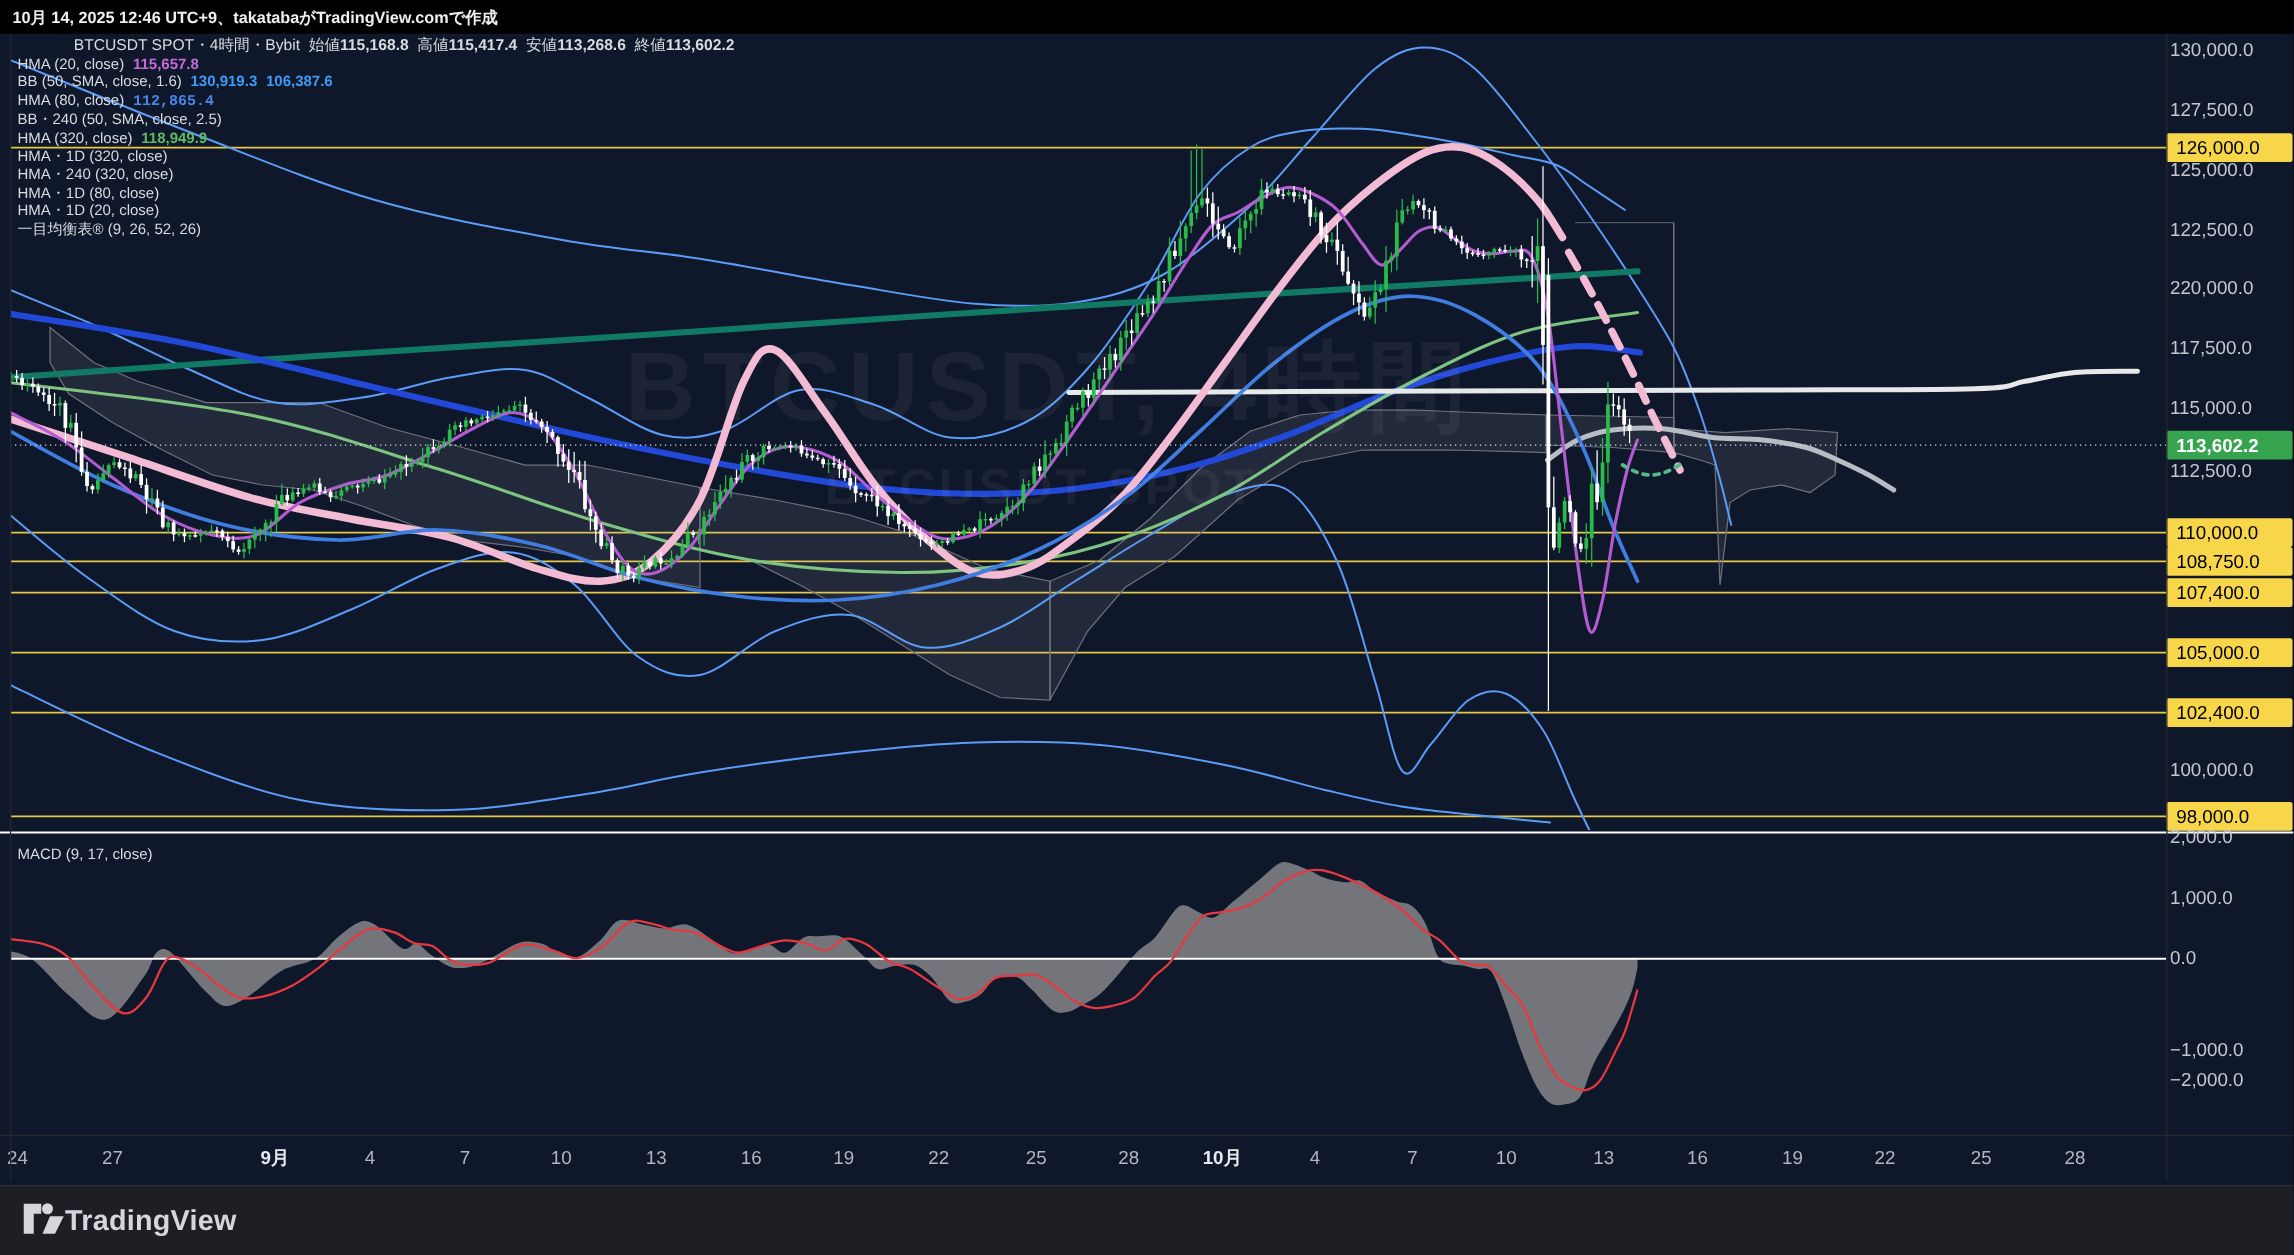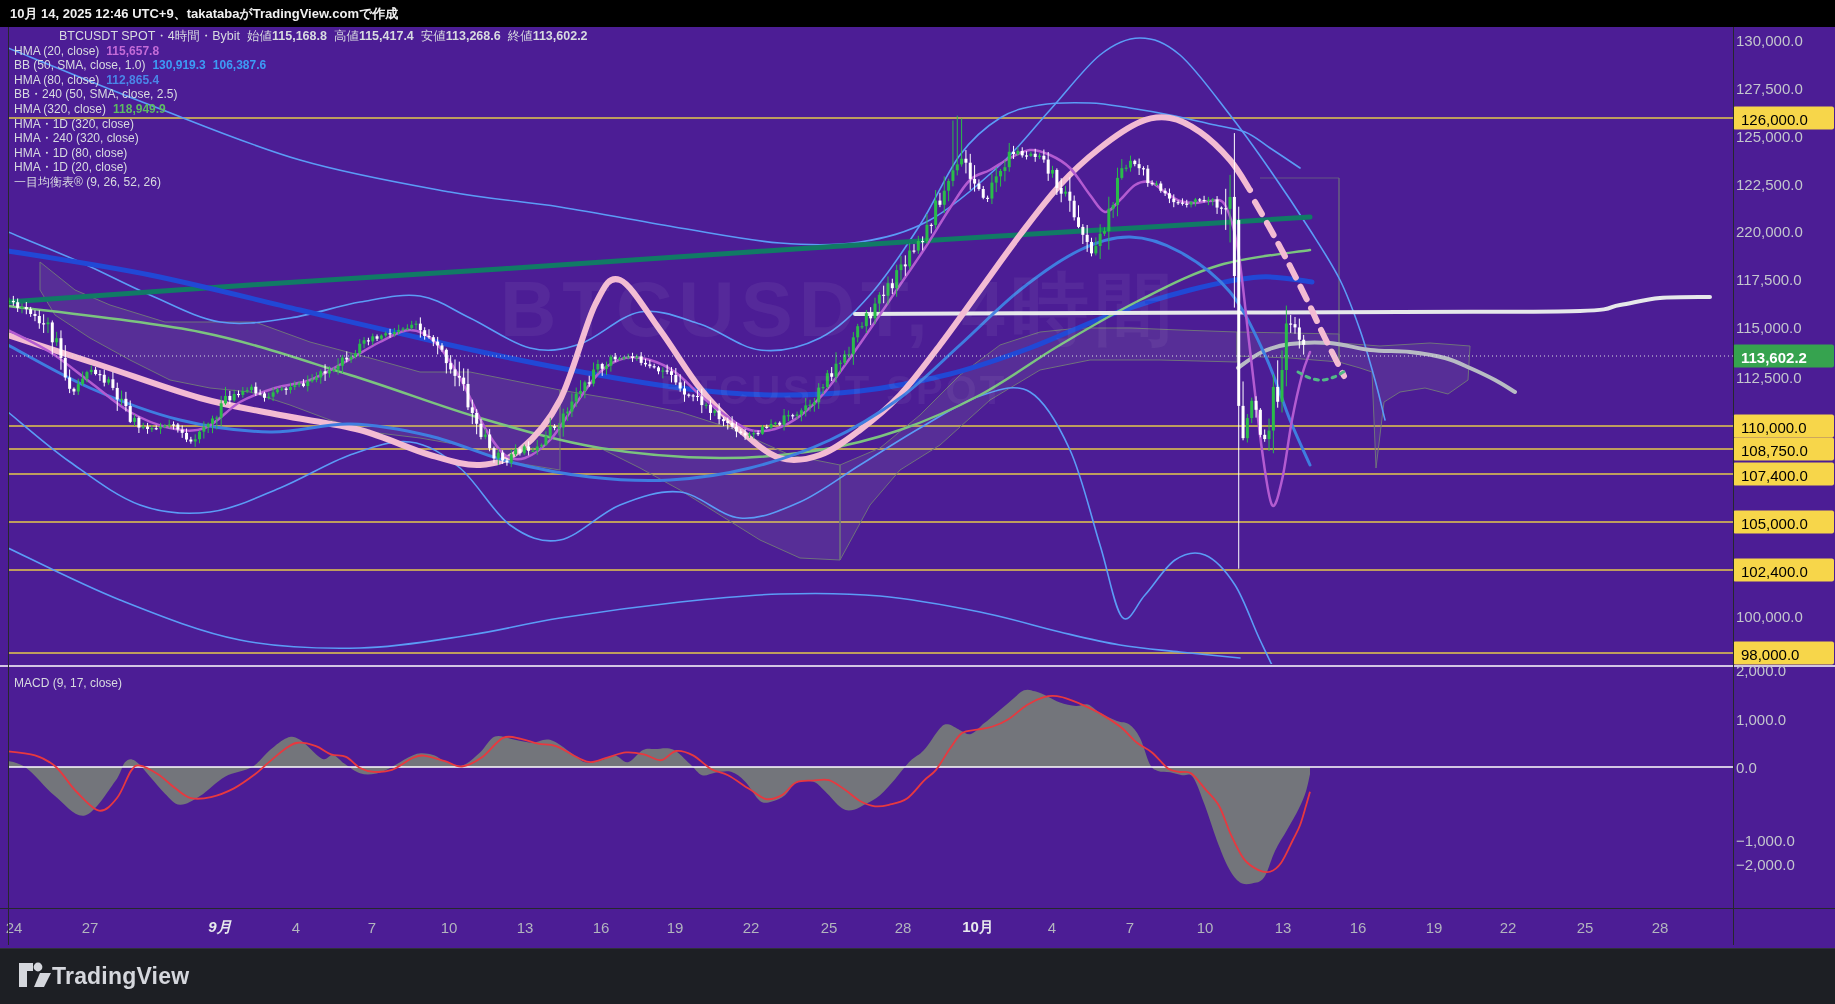--- a/index.html
+++ b/index.html
@@ -1,16 +1,16 @@
 <!DOCTYPE html>
 <html><head>
 <meta charset="utf-8">
 <style>
   html,body{margin:0;padding:0;background:#000;}
-  #stage{position:relative;width:1835px;height:1004px;background:#4c1d95;overflow:hidden;
+  #stage{position:relative;width:1835px;height:1004px;background:#0f172a;overflow:hidden;
          font-family:"Liberation Sans",sans-serif;}
   #topbar{position:absolute;left:0;top:0;width:100%;height:27px;background:#000;color:#f0f0f0;
           font-size:13px;font-weight:700;line-height:27px;padding-left:10px;box-sizing:border-box;}
   #chart-svg{position:absolute;left:0;top:0;}
   
   .wm{position:absolute;color:rgba(255,255,255,0.055);font-weight:700;pointer-events:none;white-space:nowrap;}
   #wm1{left:500px;top:258px;font-size:78px;letter-spacing:6px;}
   #wm2{left:660px;top:368px;font-size:40px;letter-spacing:3px;}
   
   #legend{position:absolute;left:14px;top:29px;font-size:12px;color:#d8dbe0;line-height:14.6px;}
@@ -698,22 +698,22 @@
   <div id="legend">
     <div class="lg-row lg-title">
       <span>BTCUSDT SPOT</span><span>・</span><span>4時間</span><span>・</span><span>Bybit</span>&nbsp;
       <span>始値</span><span class="lg-val">115,168.8</span>&nbsp;
       <span>高値</span><span class="lg-val">115,417.4</span>&nbsp;
       <span>安値</span><span class="lg-val">113,268.6</span>&nbsp;
       <span>終値</span><span class="lg-val">113,602.2</span>
     </div>
     <div id="legend-rows">
         <div class="lg-row"><span>HMA (20, close)</span><span class="lg-val lg-ind-val" style="color: rgb(196, 107, 216);">115,657.8</span></div>
-        <div class="lg-row"><span>BB (50, SMA, close, 1.0)</span><span class="lg-val lg-ind-val" style="color: rgb(61, 155, 245);">130,919.3</span><span class="lg-val lg-ind-val" style="color: rgb(61, 155, 245);">106,387.6</span></div>
-        <div class="lg-row"><span>HMA (80, close)</span><span class="lg-val lg-ind-val" style="color: rgb(74, 134, 232);">112,865.4</span></div>
+        <div class="lg-row"><span>BB (50, SMA, close, 1.6)</span><span class="lg-val lg-ind-val" style="color: rgb(61, 155, 245);">130,919.3</span><span class="lg-val lg-ind-val" style="color: rgb(61, 155, 245);">106,387.6</span></div>
+        <div class="lg-row"><span>HMA (80, close)</span><span class="lg-val lg-ind-val" style="color: rgb(74, 134, 232); font-family: Liberation Mono, monospace;">112,865.4</span></div>
         <div class="lg-row"><span>BB・240 (50, SMA, close, 2.5)</span></div>
         <div class="lg-row"><span>HMA (320, close)</span><span class="lg-val lg-ind-val" style="color: rgb(93, 187, 99);">118,949.9</span></div>
         <div class="lg-row"><span>HMA・1D (320, close)</span></div>
         <div class="lg-row"><span>HMA・240 (320, close)</span></div>
         <div class="lg-row"><span>HMA・1D (80, close)</span></div>
         <div class="lg-row"><span>HMA・1D (20, close)</span></div>
         <div class="lg-row"><span>一目均衡表® (9, 26, 52, 26)</span></div>
       </div>
   </div>
 
@@ -741,21 +741,21 @@
   <div id="macd-axis">
       <div class="tick" style="top: 670px;">2,000.0</div>
       <div class="tick" style="top: 719px;">1,000.0</div>
       <div class="tick" style="top: 767px;">0.0</div>
       <div class="tick" style="top: 840px;">−1,000.0</div>
       <div class="tick" style="top: 864px;">−2,000.0</div>
     </div>
   <div id="time-axis">
       <div class="tlabel" style="left: 14px;">24</div>
       <div class="tlabel" style="left: 90px;">27</div>
-      <div class="tlabel bold" style="left: 220px; font-style: italic;">9月</div>
+      <div class="tlabel bold" style="left: 220px;">9月</div>
       <div class="tlabel" style="left: 296px;">4</div>
       <div class="tlabel" style="left: 372px;">7</div>
       <div class="tlabel" style="left: 449px;">10</div>
       <div class="tlabel" style="left: 525px;">13</div>
       <div class="tlabel" style="left: 601px;">16</div>
       <div class="tlabel" style="left: 675px;">19</div>
       <div class="tlabel" style="left: 751px;">22</div>
       <div class="tlabel" style="left: 829px;">25</div>
       <div class="tlabel" style="left: 903px;">28</div>
       <div class="tlabel bold" style="left: 978px;">10月</div>

